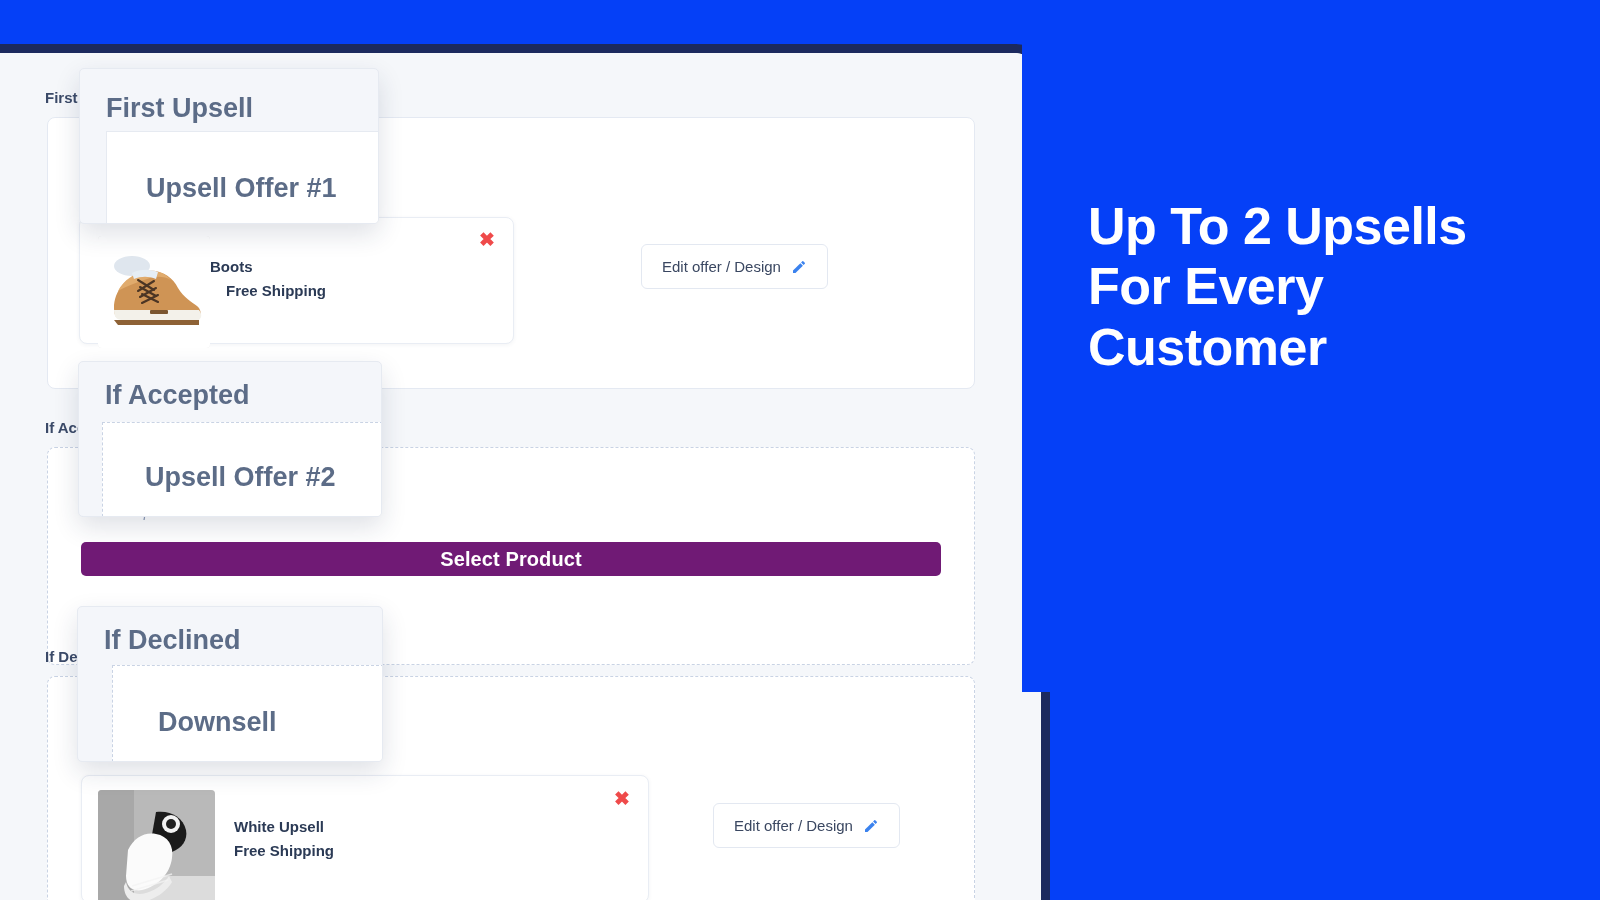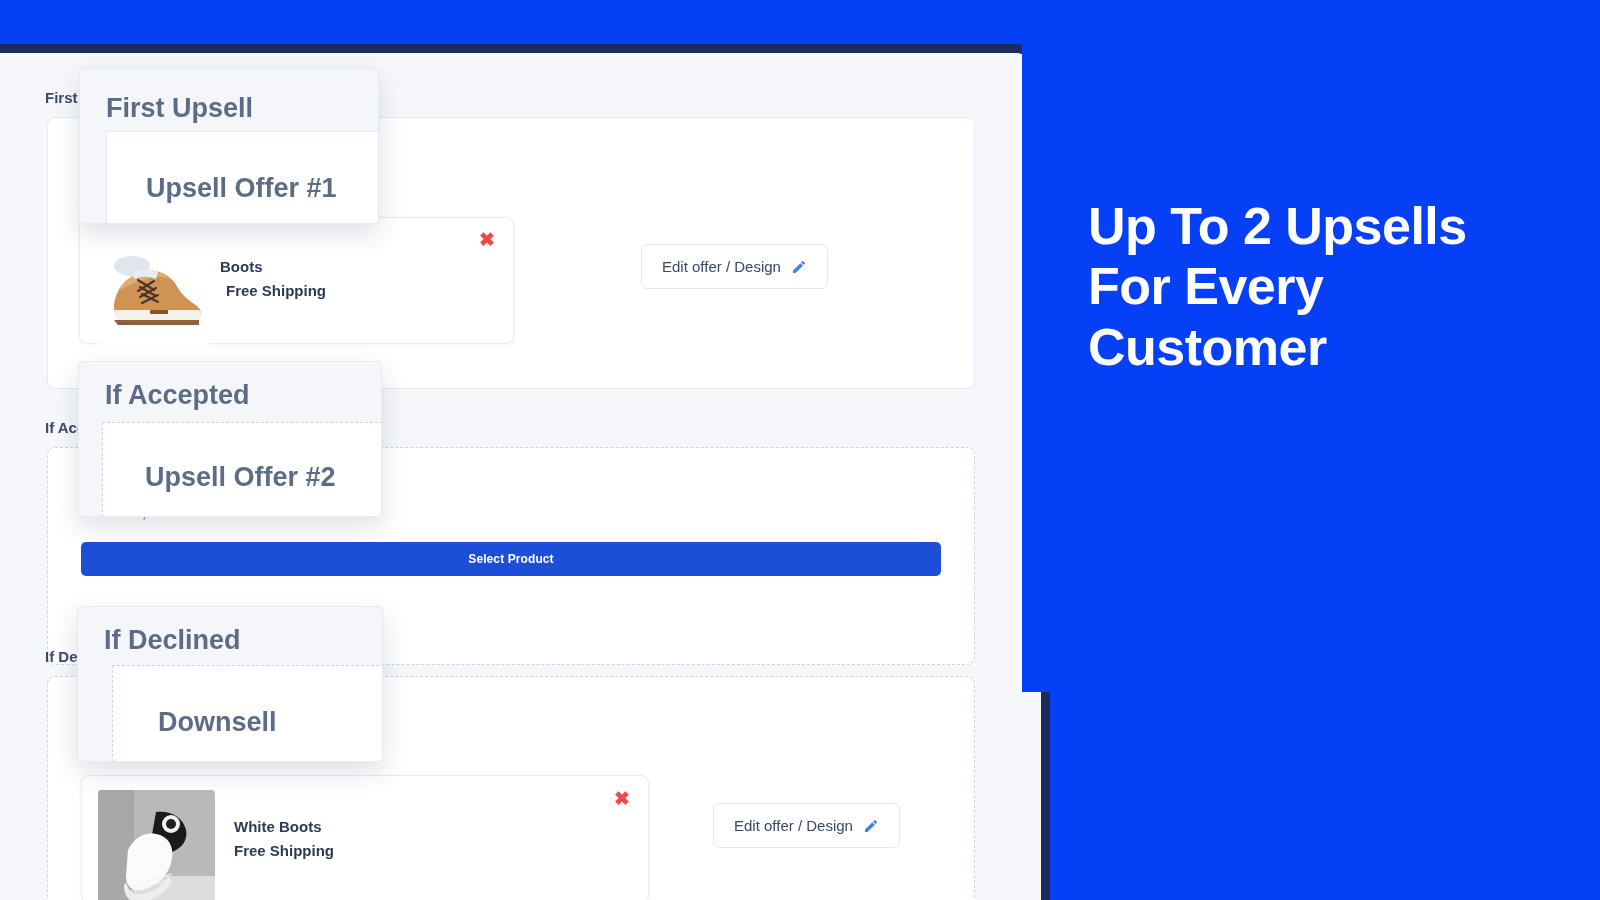--- a/index.html
+++ b/index.html
@@ -92,21 +92,21 @@
     position: absolute;
     left: 18px; top: 18px;
     width: 112px; height: 112px;
     border-radius: 4px;
     overflow: hidden;
     background: #e8e8e8;
   }
   .product-thumb svg { display: block; width: 100%; height: 100%; }
   .product-name {
     position: absolute;
-    left: 140px; top: 40px;
+    left: 130px; top: 40px;
     font-size: 15px; font-weight: 700;
     color: #2b3a55;
     white-space: nowrap;
   }
   .product-ship {
     position: absolute;
     left: 146px; top: 64px;
     font-size: 15px; font-weight: 700;
     color: #2b3a55;
     white-space: nowrap;
@@ -137,25 +137,25 @@
     cursor: pointer;
   }
   .pencil { width: 16px; height: 16px; flex: 0 0 auto; }
 
   
   .select-btn {
     position: absolute;
     display: flex;
     align-items: center;
     justify-content: center;
-    background: #1d4ed8;
+    background: #701a75;
     border: none;
     border-radius: 5px;
     color: #ffffff;
-    font-size: 12px;
+    font-size: 20px;
     font-weight: 700;
     letter-spacing: .1px;
     cursor: pointer;
   }
 
   
   .callout {
     position: absolute;
     background: #f4f6fa;
     border: 1px solid #e6eaf1;
@@ -303,21 +303,21 @@
               <path d="M30 60 C36 48 46 42 58 44 C70 46 76 56 74 68 C72 84 60 96 44 100 C34 102 28 96 28 86 Z" fill="#fbfbfb"></path>
               <path d="M28 92 C30 102 38 106 48 103 C58 100 66 94 71 86 L74 92 C68 102 56 110 44 112 C32 114 26 106 26 96 Z" fill="#ededed"></path>
               <circle cx="73" cy="34" r="9" fill="#f2f2f2"></circle>
               <circle cx="73" cy="34" r="5" fill="#202020"></circle>
               <g stroke="#f4f4f4" stroke-width="1.6" opacity=".75">
                 <path d="M34 96 L74 84"></path>
                   <path d="M33 101 L70 90"></path>
               </g>
             </svg>
           </div>
-          <div class="product-name" style="left:152px; top:42px;">White Boots</div>
+          <div class="product-name" style="left:152px; top:42px;">White Upsell</div>
           <div class="product-ship" style="left:152px; top:66px;">Free Shipping</div>
           <div class="remove-x" style="right:18px; top:13px;">✖</div>
         </div>
 
         <div class="edit-btn" style="left:744px; top:750px;">
           <span>Edit offer / Design</span>
           <svg class="pencil" viewBox="0 0 24 24">
             <path d="M3 17.25V21h3.75L17.81 9.94l-3.75-3.75L3 17.25z" fill="#3b82ee"></path>
             <path d="M20.71 7.04a1 1 0 000-1.41l-2.34-2.34a1 1 0 00-1.41 0l-1.83 1.83 3.75 3.75 1.83-1.83z" fill="#3b82ee"></path>
           </svg>

